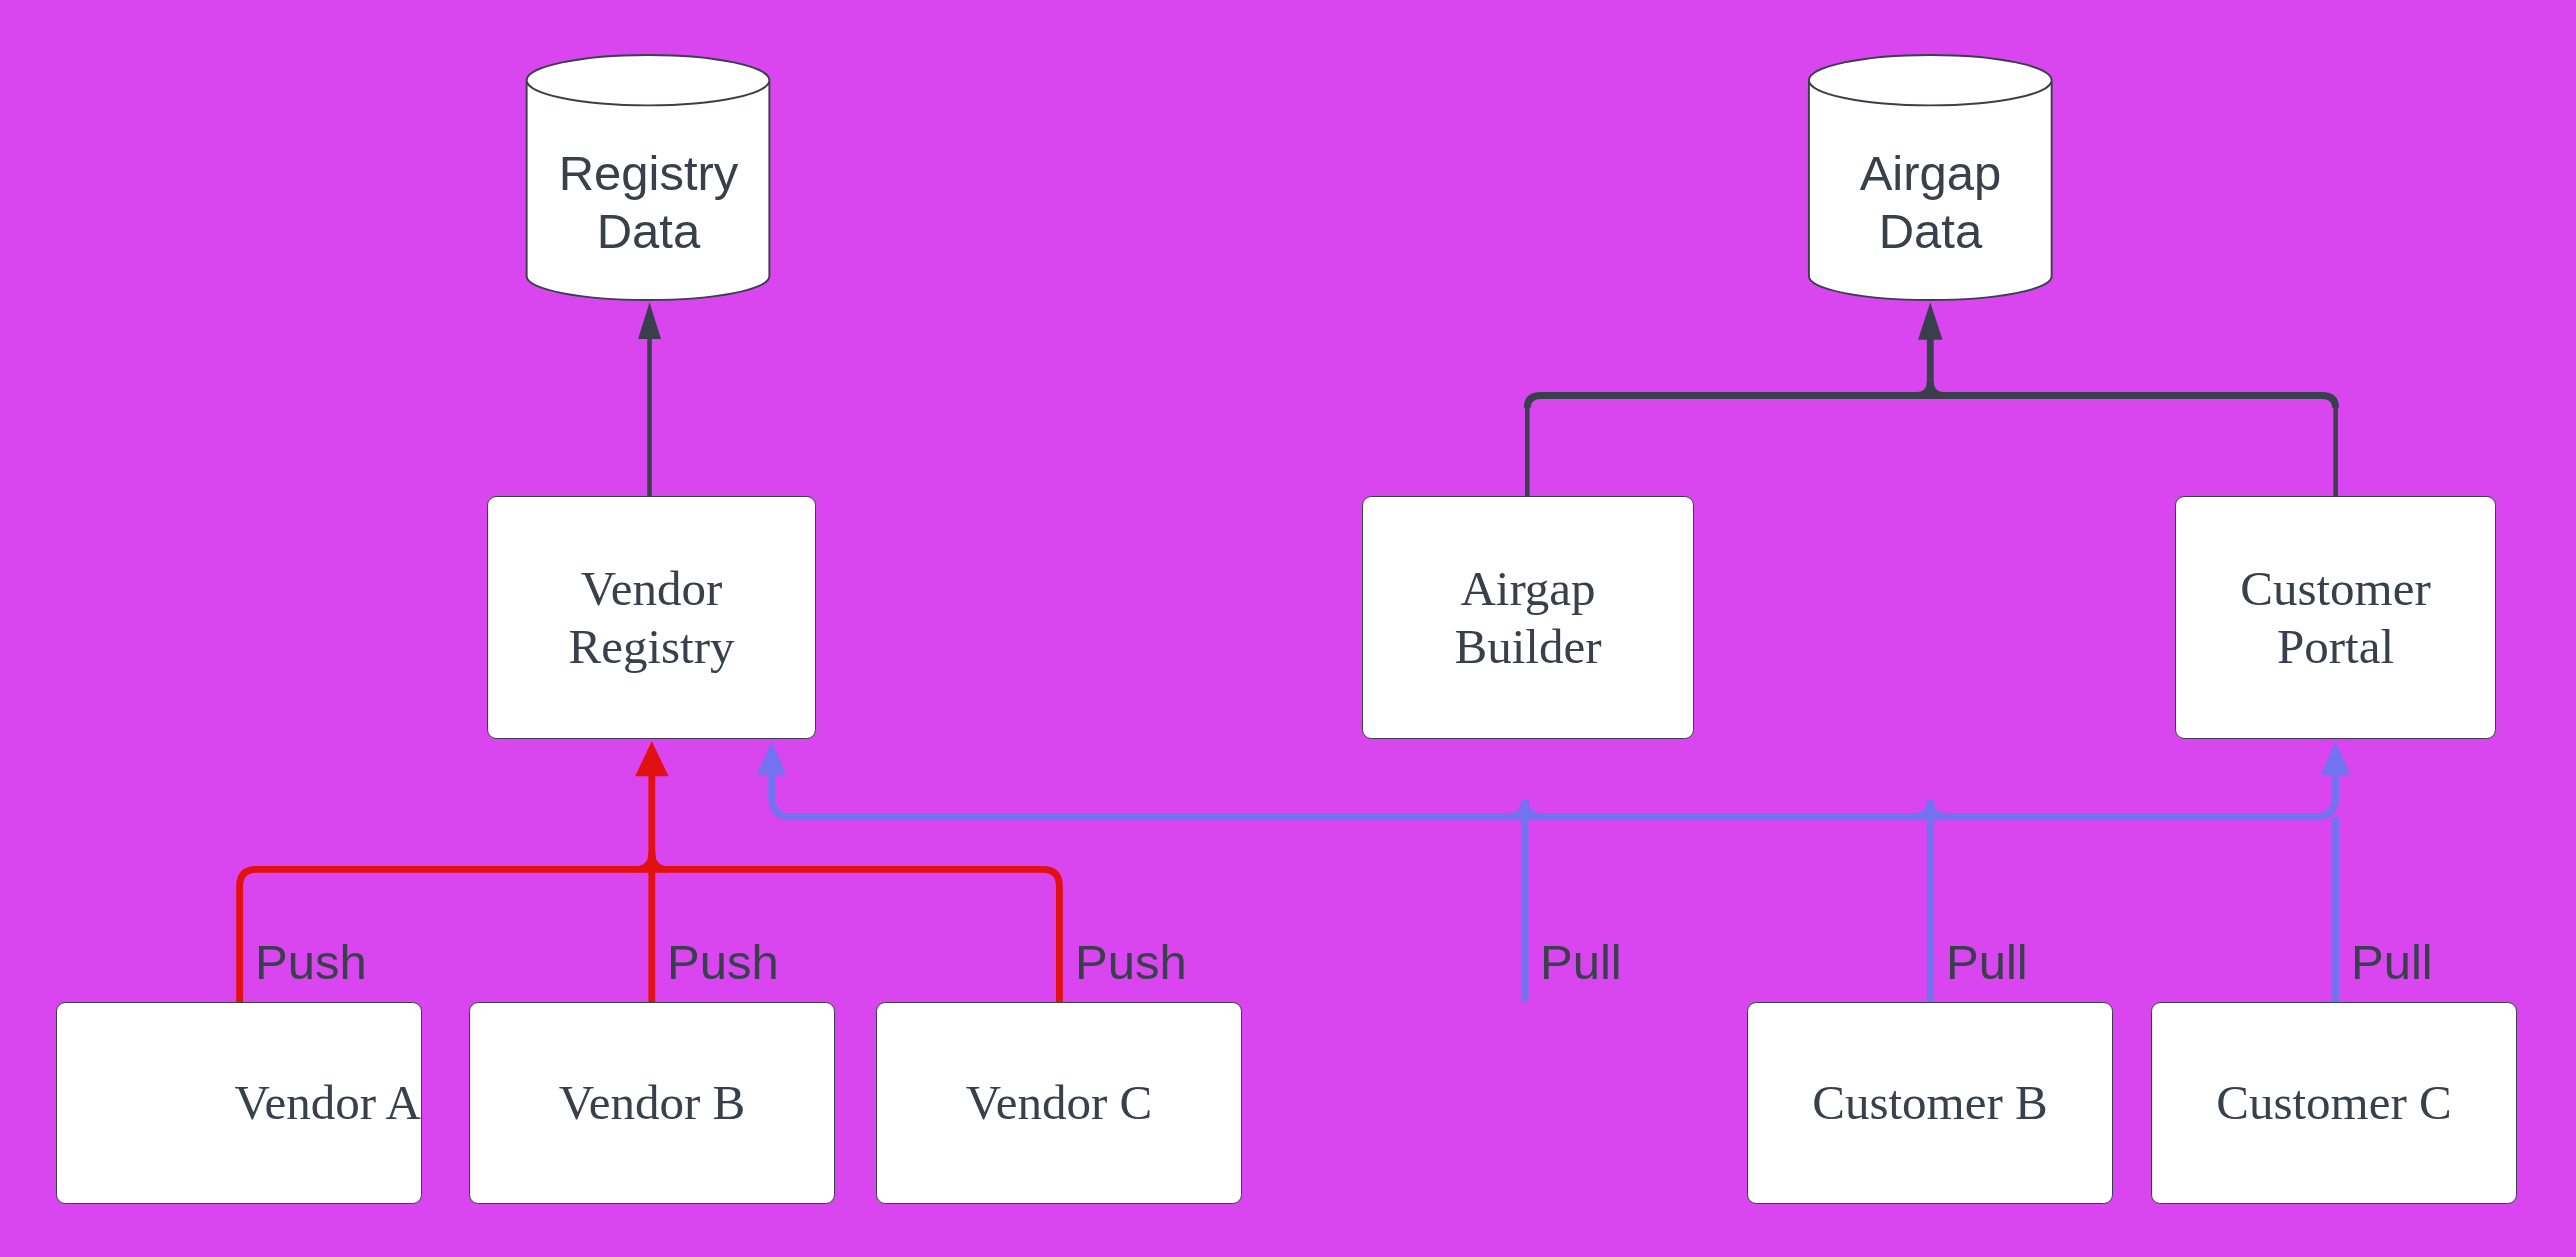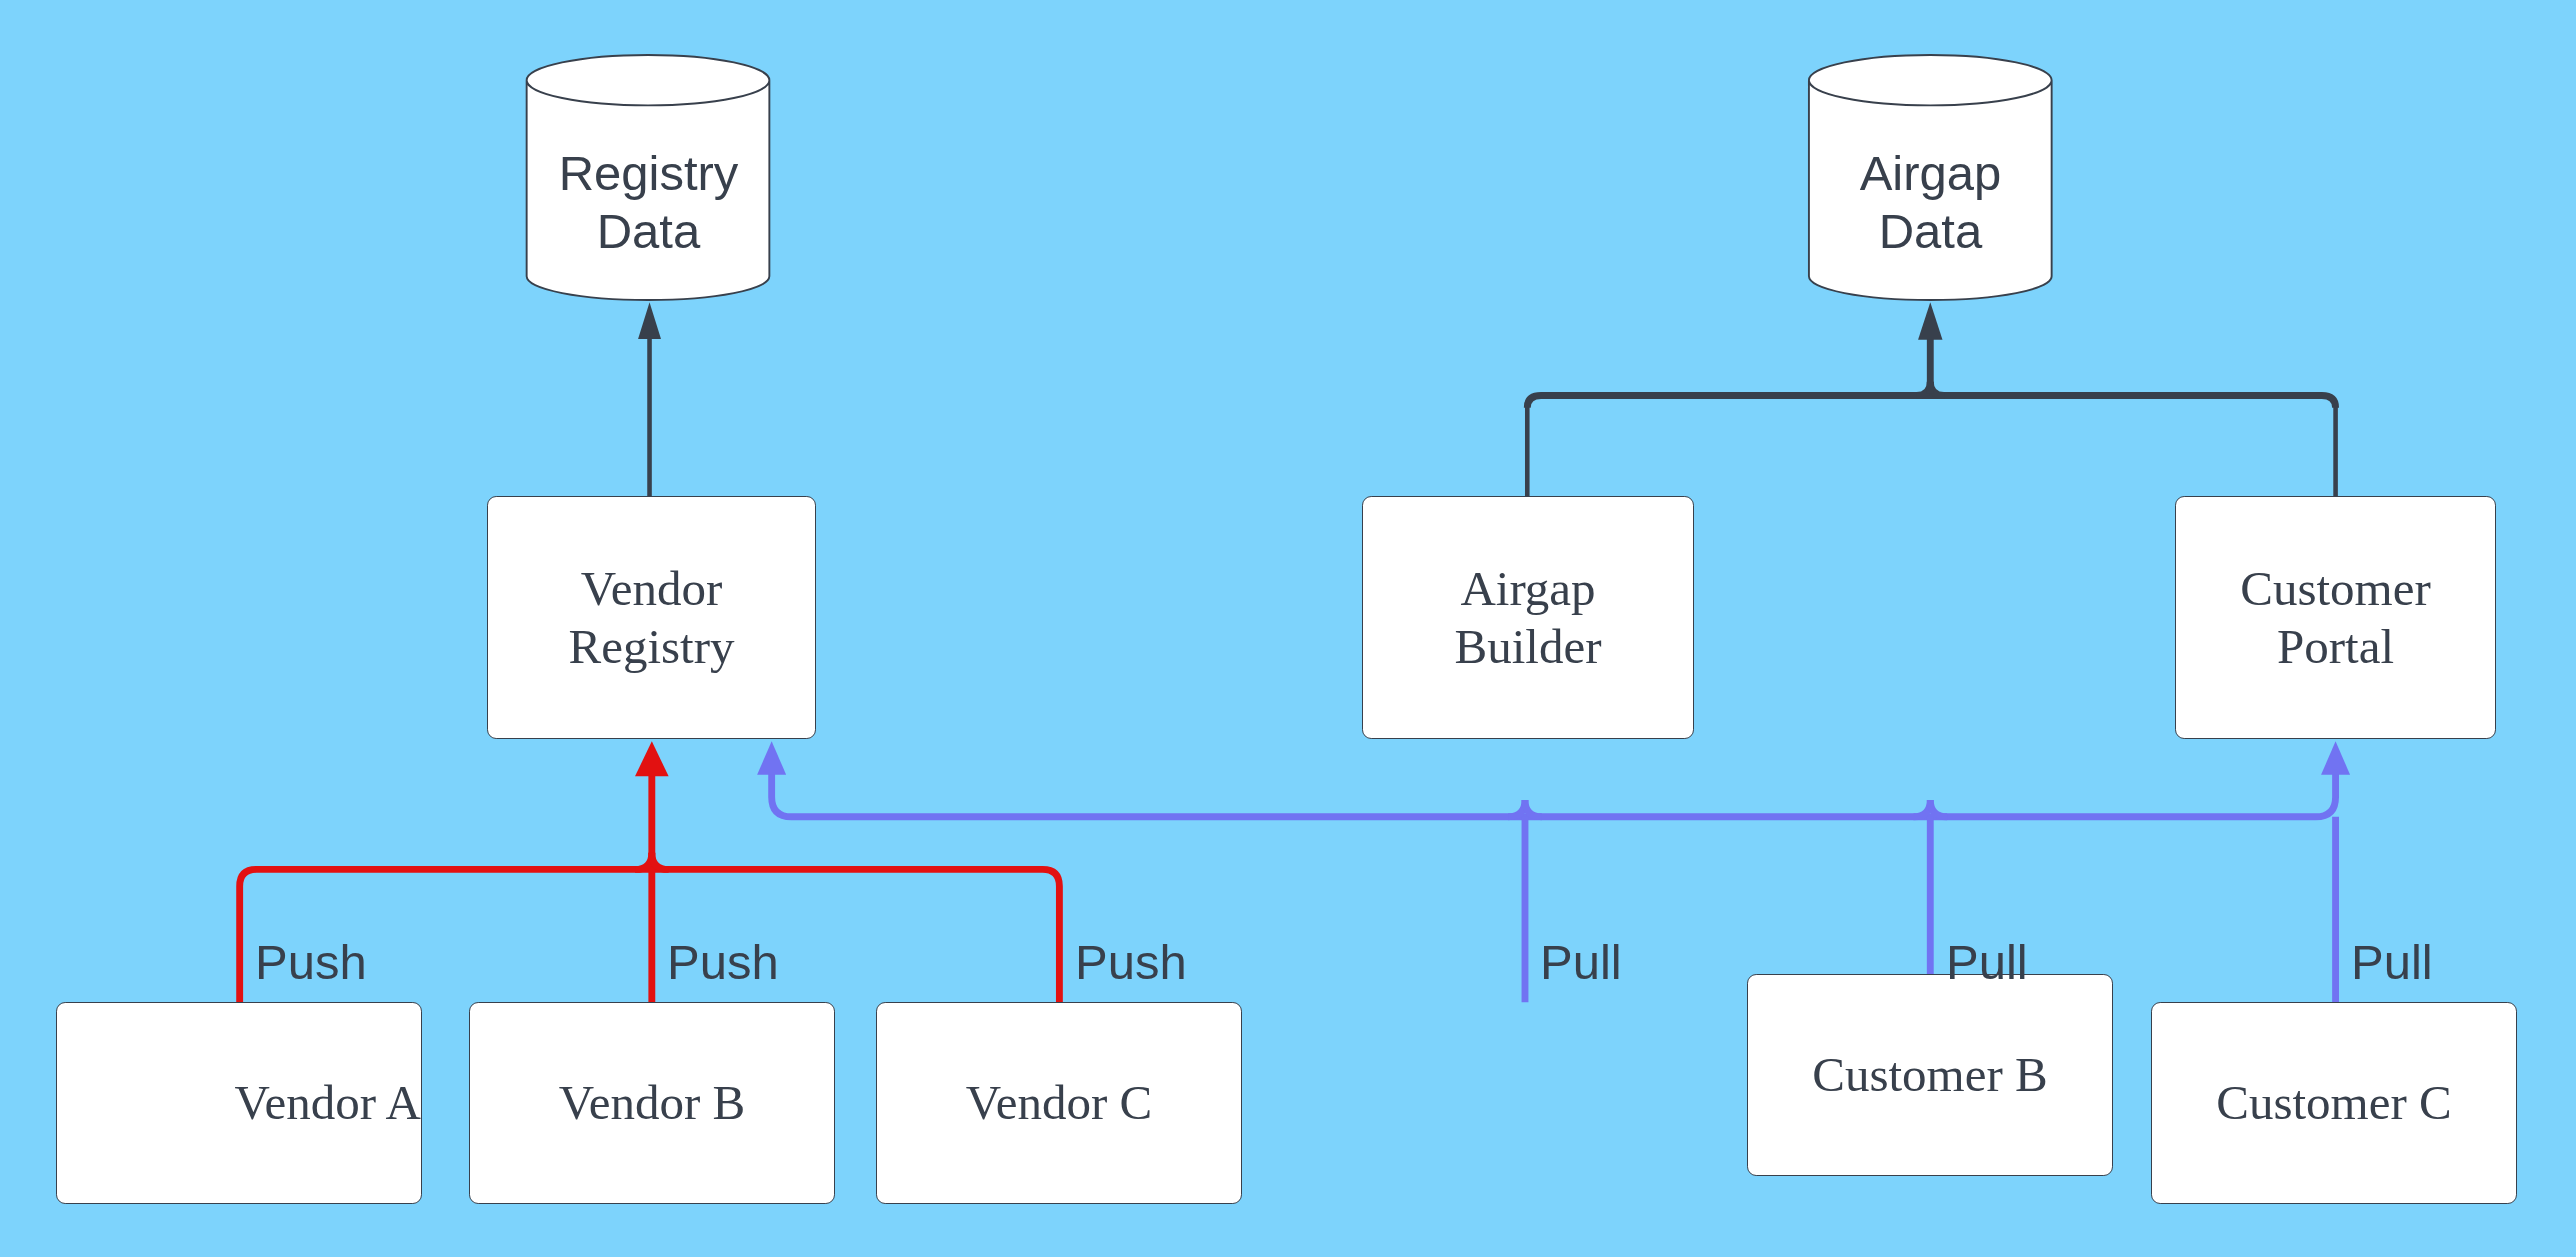--- a/index.html
+++ b/index.html
@@ -1,17 +1,17 @@
 <!DOCTYPE html>
 <html style="font-size:12.2px"><head>
 <meta charset="utf-8">
 <style>
   html,body{margin:0;padding:0;background:#ffffff;}
   .canvas{
-    position:relative;width:2576px;height:1258px;background:#7dd3fc;
+    position:relative;width:2576px;height:1258px;background:#d946ef;
     font-family:"Liberation Sans", sans-serif;color:#38404C;overflow:hidden;
   }
   svg.layer{position:absolute;left:0;top:0;width:2576px;height:1258px;}
   .edge{fill:none;stroke-linecap:butt;}
   .edge.dark{stroke:#38404C;stroke-width:6px;}
   .edge.dark-thick{stroke:#38404C;stroke-width:9px;}
   .edge.red{stroke:#E21111;stroke-width:9px;}
   .edge.blue{stroke:#7173F2;stroke-width:9px;}
   .ah-dark{fill:#38404C;}
   .ah-red{fill:#E21111;}
@@ -101,21 +101,21 @@
 
   <div class="node" style="left:56px;top:1002px;width:366px;height:202px;align-items:flex-end;">
     <div class="node-label">Vendor A</div>
   </div>
   <div class="node" style="left:469px;top:1002px;width:366px;height:202px;">
     <div class="node-label">Vendor B</div>
   </div>
   <div class="node" style="left:876px;top:1002px;width:366px;height:202px;">
     <div class="node-label">Vendor C</div>
   </div>
-  <div class="node" style="left:1747px;top:974px;width:366px;height:202px;">
+  <div class="node" style="left:1747px;top:1002px;width:366px;height:202px;">
     <div class="node-label">Customer B</div>
   </div>
   <div class="node" style="left:2151px;top:1002px;width:366px;height:202px;">
     <div class="node-label">Customer C</div>
   </div>
 
   <div class="edge-label" style="left:255px;top:933px;">Push</div>
   <div class="edge-label" style="left:667px;top:933px;">Push</div>
   <div class="edge-label" style="left:1075px;top:933px;">Push</div>
   <div class="edge-label" style="left:1540px;top:933px;">Pull</div>

